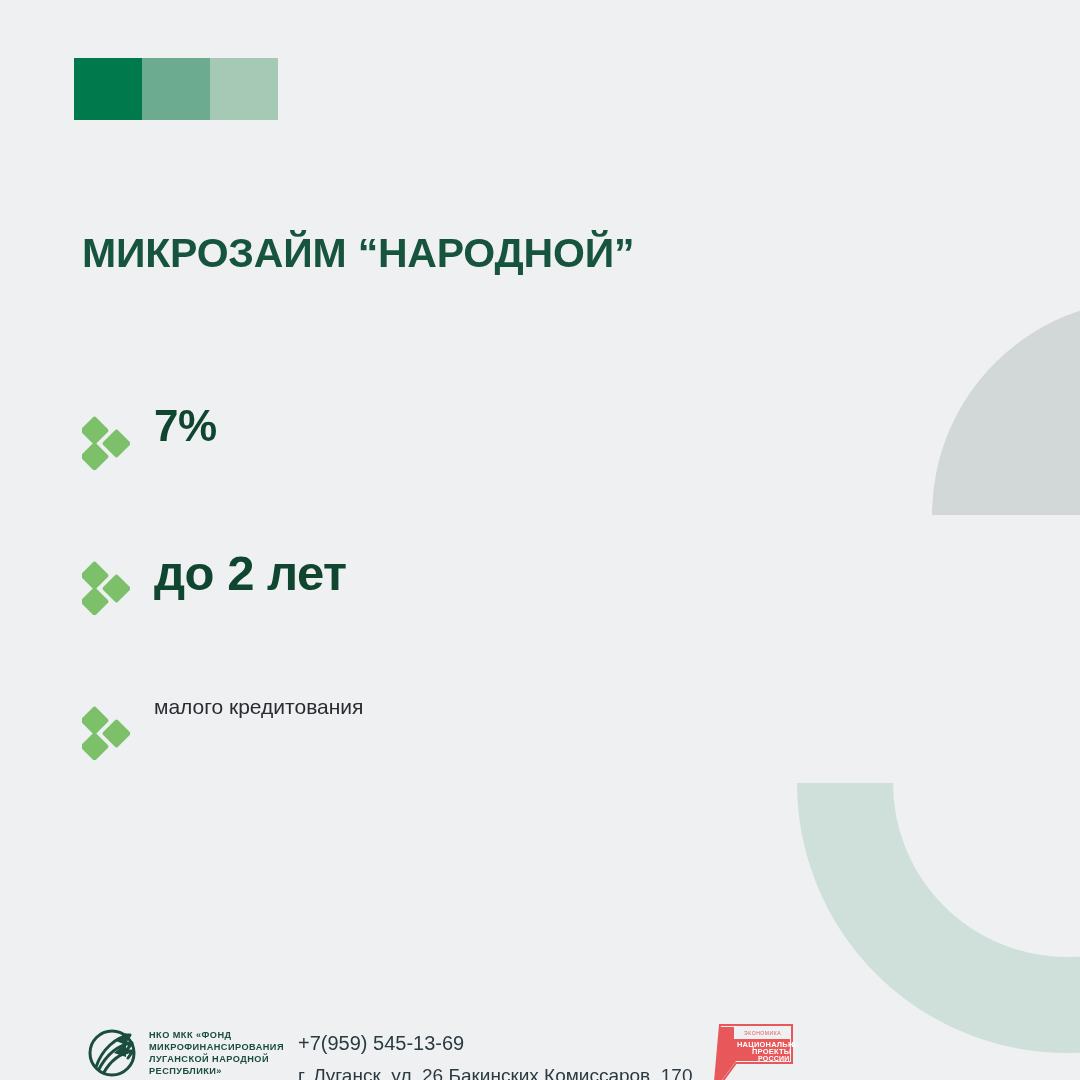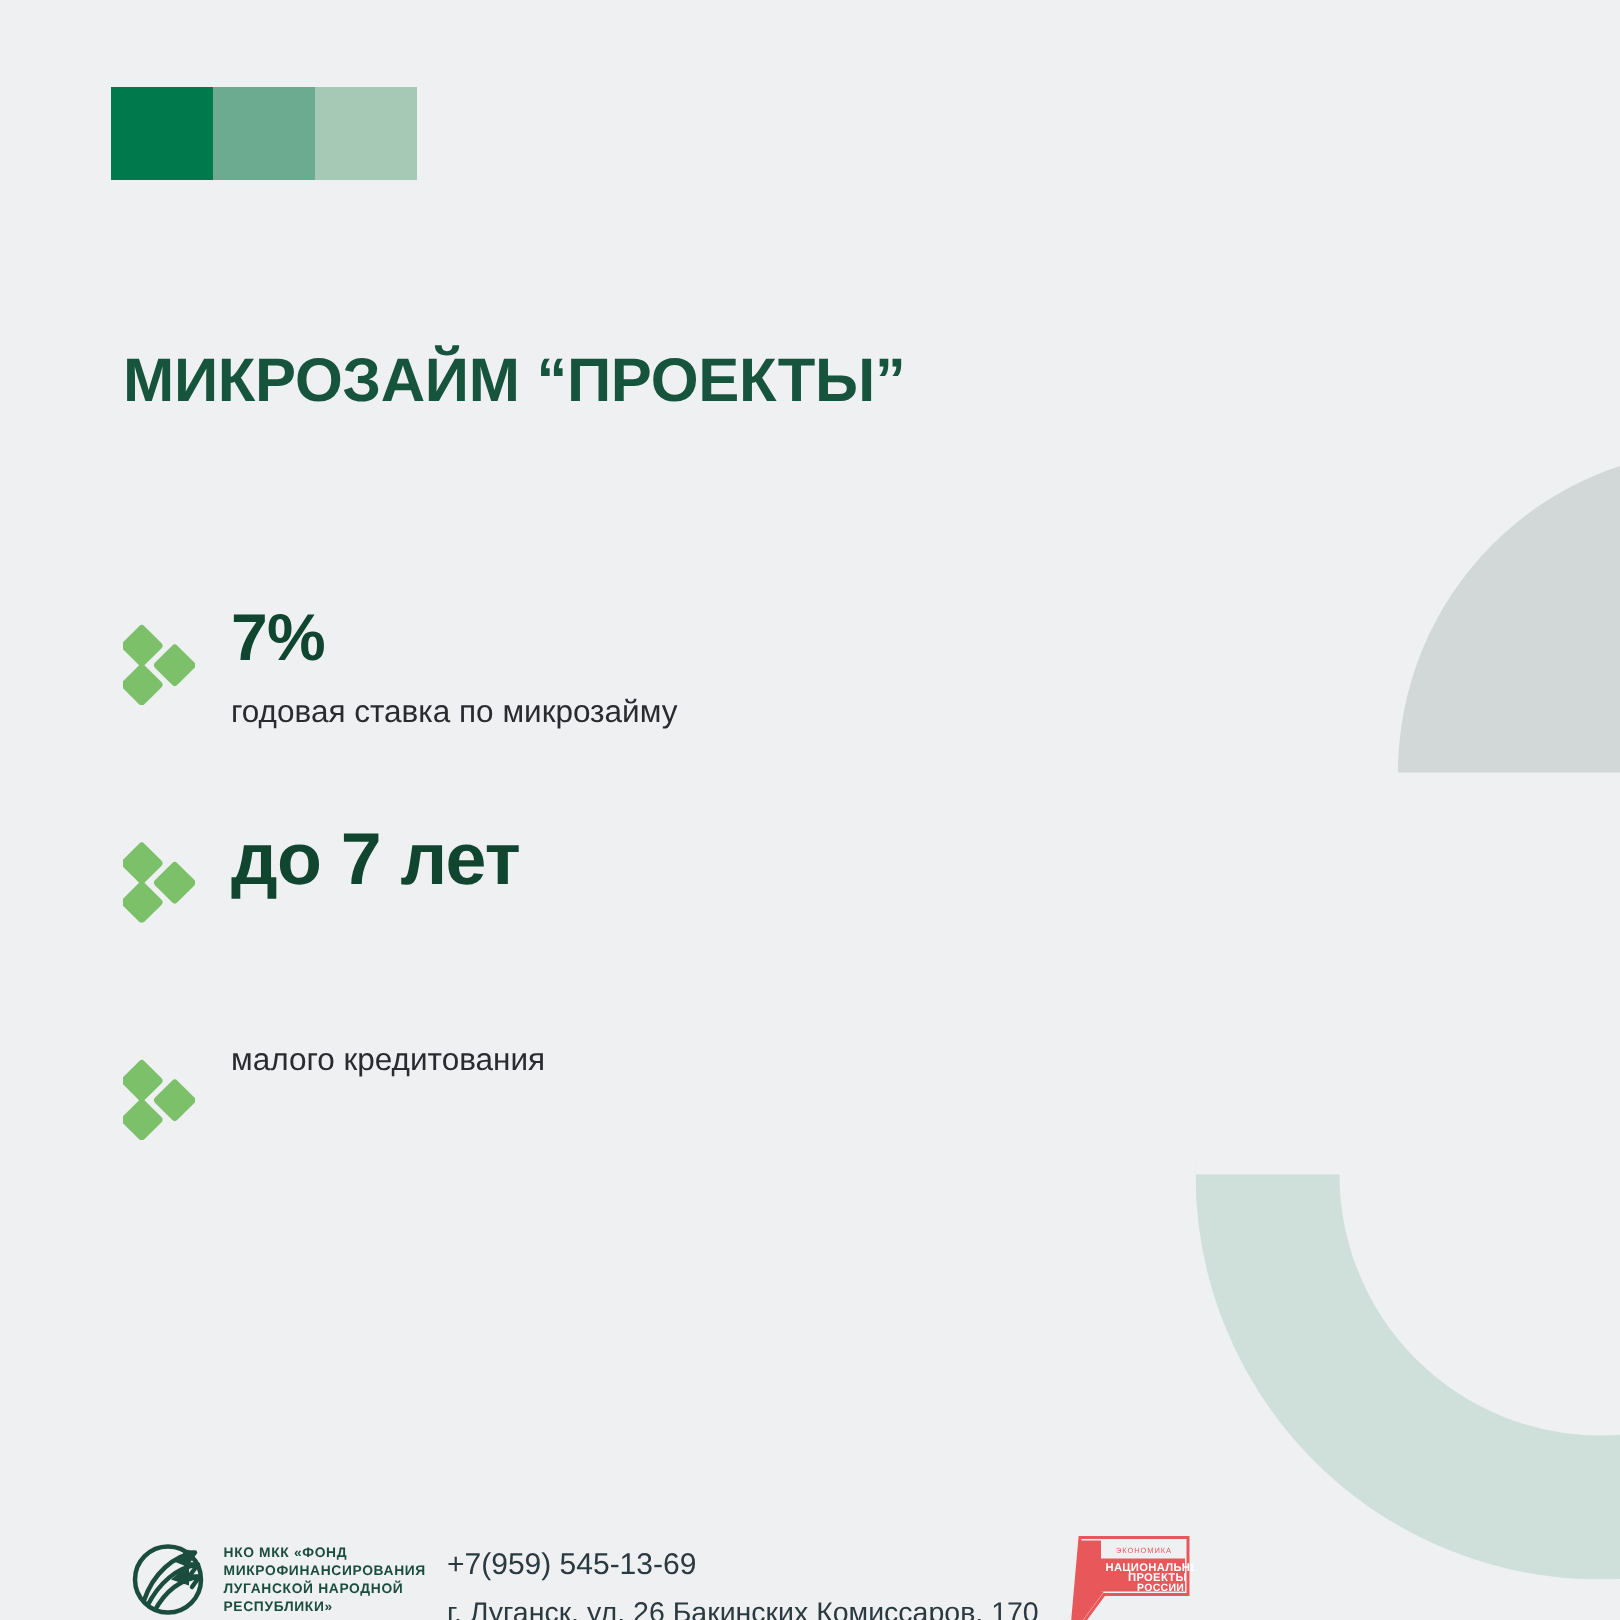--- a/index.html
+++ b/index.html
@@ -206,46 +206,45 @@
   <div class="deco-grey-quarter"></div>
 </div>
 
 <div class="swatches">
   <div class="swatch" style="background:#00794c"></div>
   <div class="swatch" style="background:#6cab8f"></div>
   <div class="swatch" style="background:#a5c9b5"></div>
 </div>
 
 <div class="headline">
-  <h1>МИКРОЗАЙМ “ПРОЕКТЫ”</h1>
+  <h1>МИКРОЗАЙМ “НАРОДНОЙ”</h1>
 </div>
 
 <div class="features">
 
   <div class="feature">
     <span class="feature-icon">
       <svg viewBox="0 0 48 54" width="48" height="54" aria-hidden="true">
         <rect x="2" y="4" width="21" height="21" rx="2.5" transform="rotate(-45 12.5 14.5)" fill="#7cc06a"></rect>
         <rect x="24" y="17" width="21" height="21" rx="2.5" transform="rotate(-45 34.5 27.5)" fill="#7cc06a"></rect>
         <rect x="2" y="30" width="21" height="21" rx="2.5" transform="rotate(-45 12.5 40.5)" fill="#7cc06a"></rect>
       </svg>
     </span>
     <p class="feature-value">7%</p>
-    <p class="feature-label">годовая ставка по микрозайму</p>
   </div>
 
   <div class="feature big">
     <span class="feature-icon">
       <svg viewBox="0 0 48 54" width="48" height="54" aria-hidden="true">
         <rect x="2" y="4" width="21" height="21" rx="2.5" transform="rotate(-45 12.5 14.5)" fill="#7cc06a"></rect>
         <rect x="24" y="17" width="21" height="21" rx="2.5" transform="rotate(-45 34.5 27.5)" fill="#7cc06a"></rect>
         <rect x="2" y="30" width="21" height="21" rx="2.5" transform="rotate(-45 12.5 40.5)" fill="#7cc06a"></rect>
       </svg>
     </span>
-    <p class="feature-value">до 7 лет</p>
+    <p class="feature-value">до 2 лет</p>
   </div>
 
   <div class="feature big">
     <span class="feature-icon">
       <svg viewBox="0 0 48 54" width="48" height="54" aria-hidden="true">
         <rect x="2" y="4" width="21" height="21" rx="2.5" transform="rotate(-45 12.5 14.5)" fill="#7cc06a"></rect>
         <rect x="24" y="17" width="21" height="21" rx="2.5" transform="rotate(-45 34.5 27.5)" fill="#7cc06a"></rect>
         <rect x="2" y="30" width="21" height="21" rx="2.5" transform="rotate(-45 12.5 40.5)" fill="#7cc06a"></rect>
       </svg>
     </span>

